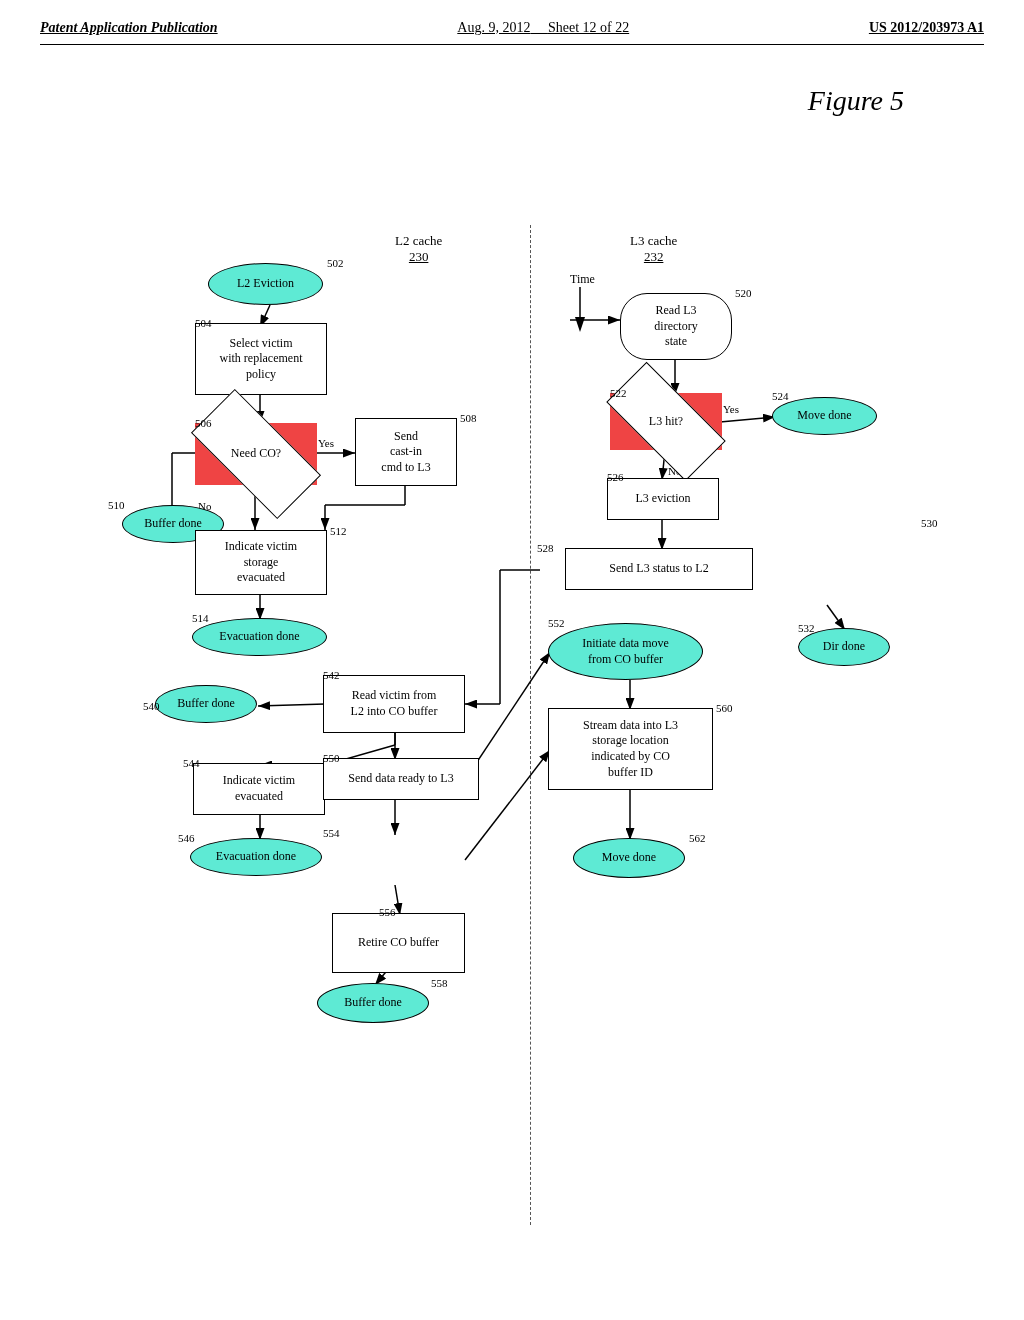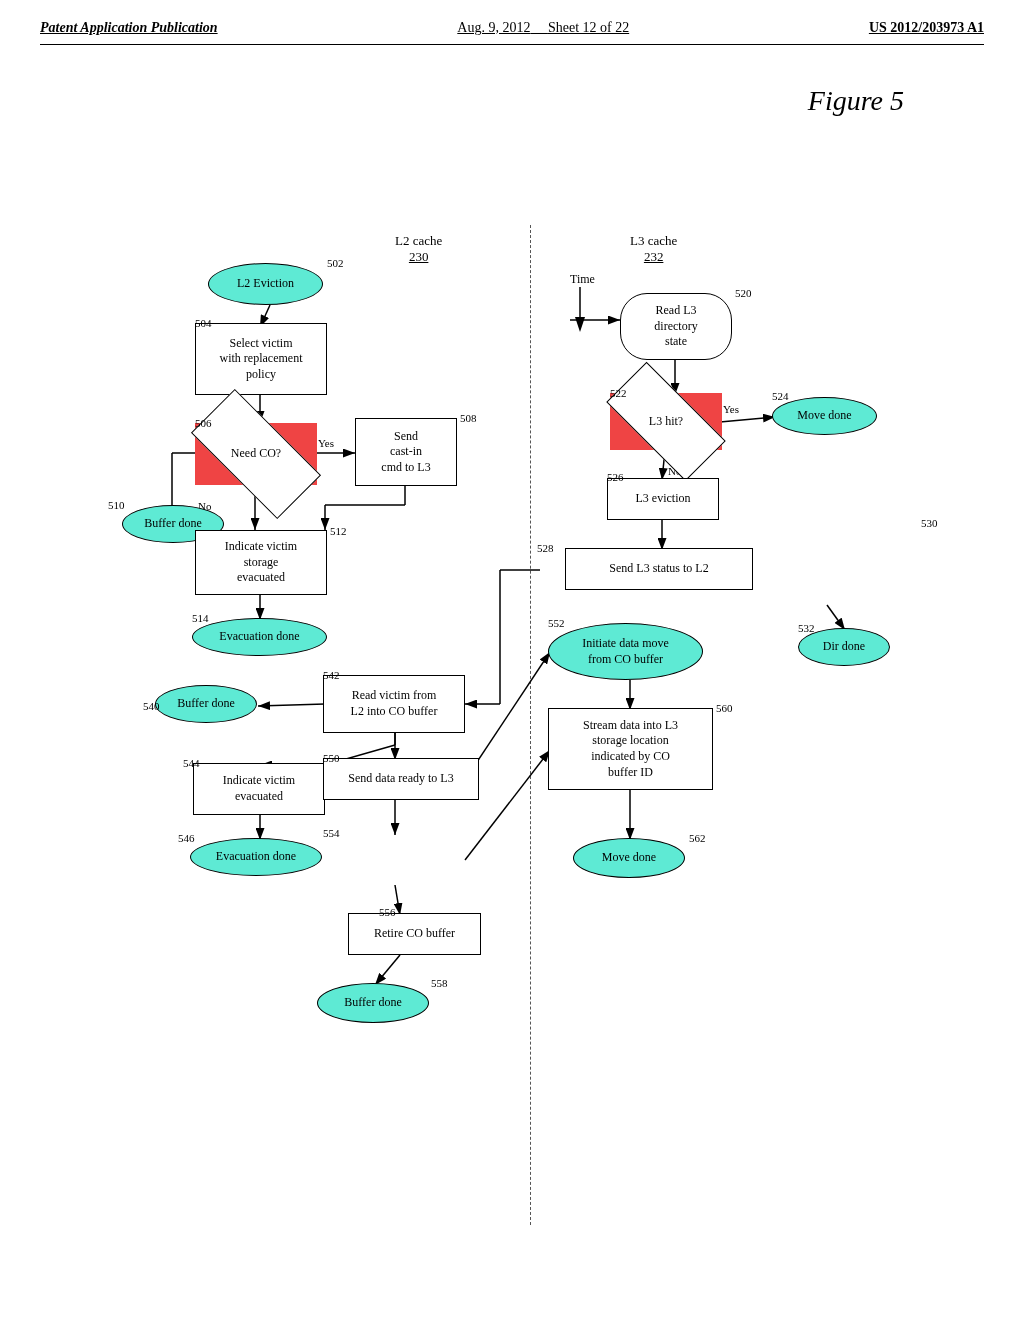--- a/index.html
+++ b/index.html
@@ -321,21 +321,21 @@
     </div>
     <span class="label-num" style="left:138px; top:767px;">546</span>
 
     <span class="label-num" style="left:283px; top:762px;">554</span>
 
     <div class="fc-element fc-rect" style="left:508px; top:643px; width:165px; height:82px;">
       <span>Stream data into L3<br>storage location<br>indicated by CO<br>buffer ID</span>
     </div>
     <span class="label-num" style="left:676px; top:637px;">560</span>
 
-    <div class="fc-element fc-rect" style="left:292px; top:848px; width:133px; height:42px;margin-left:16px;">
+    <div class="fc-element fc-rect" style="left:292px; top:848px; width:133px; height:60px;">
       <span>Retire CO buffer</span>
     </div>
     <span class="label-num" style="left:292px; top:841px;padding-left:47px;">556</span>
 
     <div class="fc-element fc-oval" style="left:277px; top:918px; width:112px; height:40px;">
       <span>Buffer done</span>
     </div>
     <span class="label-num" style="left:391px; top:912px;">558</span>
 
     <div class="fc-element fc-oval" style="left:533px; top:773px; width:112px; height:40px;">

